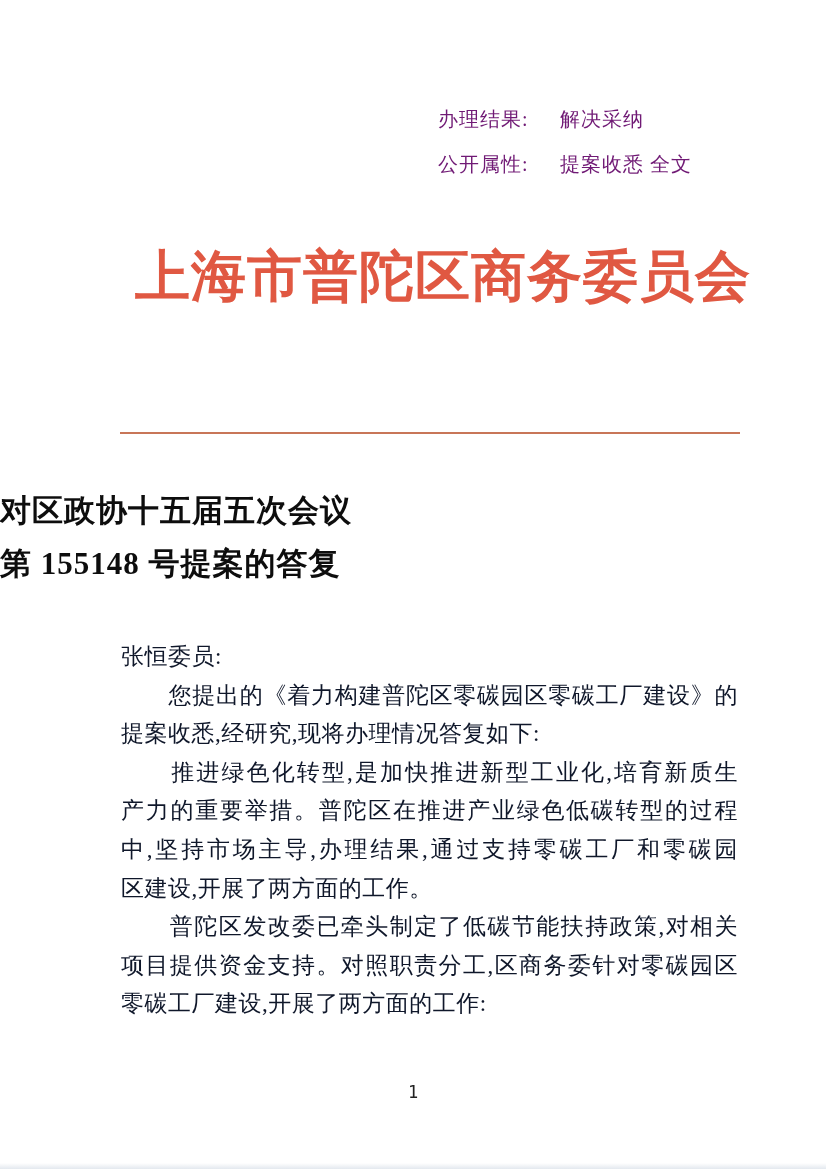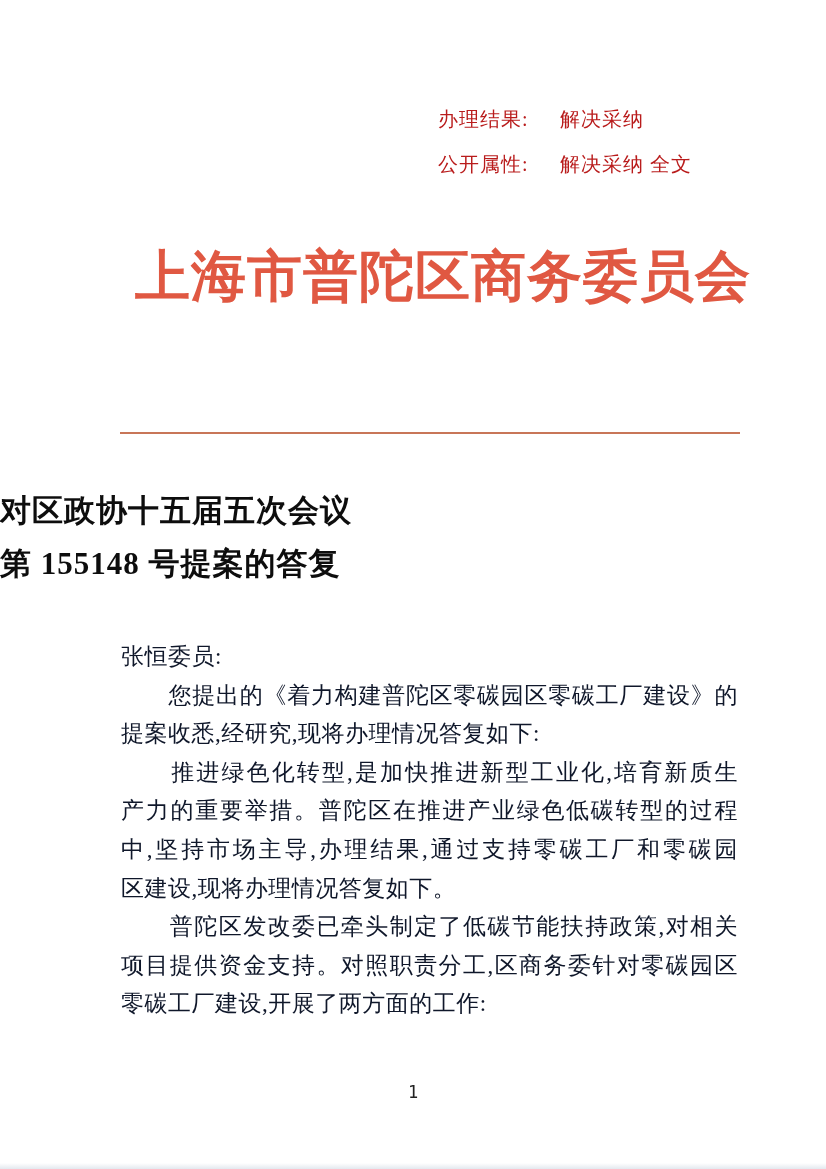--- a/index.html
+++ b/index.html
@@ -18,21 +18,21 @@
   
   .meta-block {
     position: absolute;
     left: 438px;
     top: 106px;
   }
   .meta-row {
     display: flex;
     font-size: 20px;
     line-height: 26px;
-    color: #b91c1c;
+    color: #701a75;
     margin-bottom: 19px;
     letter-spacing: 1px;
   }
   .meta-label { width: 122px; }
   .meta-value { white-space: pre; }
   
   .org-title {
     position: absolute;
     top: 242px;
     left: 0;
@@ -123,42 +123,42 @@
 
 <div class="page">
 
   <div class="meta-block">
     <div class="meta-row">
       <span class="meta-label">办理结果:</span>
       <span class="meta-value">解决采纳</span>
     </div>
     <div class="meta-row">
       <span class="meta-label">公开属性:</span>
-      <span class="meta-value">解决采纳 全文</span>
+      <span class="meta-value">提案收悉 全文</span>
     </div>
   </div>
 
   <div class="org-title" style="color: rgb(224, 88, 66); margin-left: 30px;">上海市普陀区商务委员会</div>
 
 
   <div class="red-rule" style="background: rgb(200, 118, 88);"></div>
 
   <div class="doc-title">
     <div>对区政协十五届五次会议</div>
     <div>第 155148 号提案的答复</div>
   </div>
 
   <div class="body-text">
       <div class="body-line">张恒委员:</div>
       <div class="body-line justify">　　您提出的《着力构建普陀区零碳园区零碳工厂建设》的</div>
       <div class="body-line">提案收悉,经研究,现将办理情况答复如下:</div>
       <div class="body-line justify">　　推进绿色化转型,是加快推进新型工业化,培育新质生</div>
       <div class="body-line justify">产力的重要举措。普陀区在推进产业绿色低碳转型的过程</div>
       <div class="body-line justify">中,坚持市场主导,办理结果,通过支持零碳工厂和零碳园</div>
-      <div class="body-line">区建设,现将办理情况答复如下。</div>
+      <div class="body-line">区建设,开展了两方面的工作。</div>
       <div class="body-line justify">　　普陀区发改委已牵头制定了低碳节能扶持政策,对相关</div>
       <div class="body-line justify">项目提供资金支持。对照职责分工,区商务委针对零碳园区</div>
       <div class="body-line">零碳工厂建设,开展了两方面的工作:</div>
     </div>
 
   <div class="page-number">1</div>
 
   <div class="bottom-edge"></div>
 
 </div>

